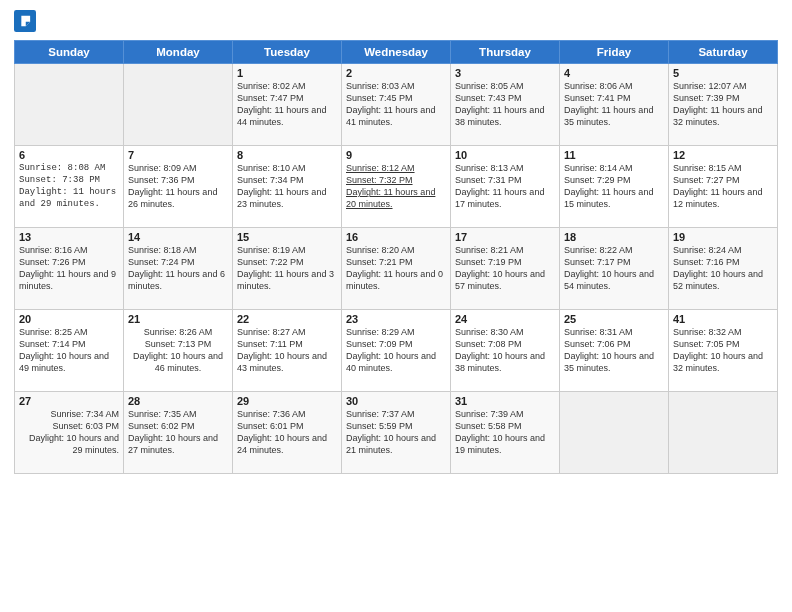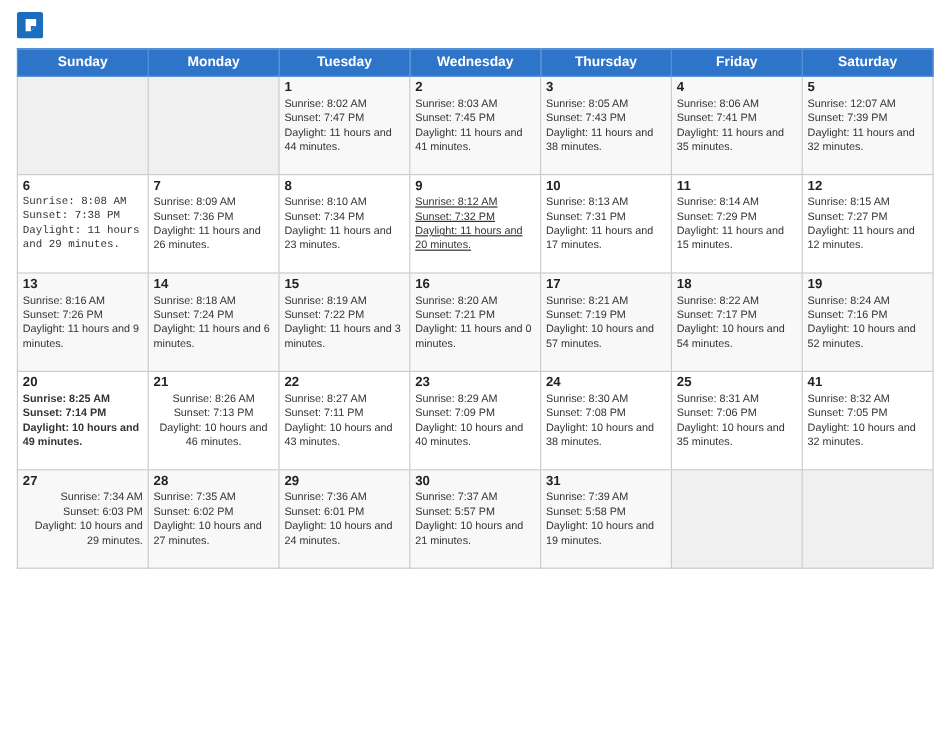--- a/index.html
+++ b/index.html
@@ -257,21 +257,21 @@
           <td>
             <span class="day-number">19</span>
             <div class="day-detail" style="white-space: pre-line;">Sunrise: 8:24 AM
 Sunset: 7:16 PM
 Daylight: 10 hours and 52 minutes.</div>
           </td>
         </tr>
         <tr>
           <td>
             <span class="day-number">20</span>
-            <div class="day-detail" style="white-space: pre-line; font-weight: bold;">Sunrise: 8:25 AM
+            <div class="day-detail" style="white-space: pre-line;">Sunrise: 8:25 AM
 Sunset: 7:14 PM
 Daylight: 10 hours and 49 minutes.</div>
           </td>
           <td>
             <span class="day-number">21</span>
             <div class="day-detail" style="white-space: pre-line; text-align: center;">Sunrise: 8:26 AM
 Sunset: 7:13 PM
 Daylight: 10 hours and 46 minutes.</div>
           </td>
           <td>
@@ -320,21 +320,21 @@
           </td>
           <td>
             <span class="day-number">29</span>
             <div class="day-detail" style="white-space: pre-line;">Sunrise: 7:36 AM
 Sunset: 6:01 PM
 Daylight: 10 hours and 24 minutes.</div>
           </td>
           <td>
             <span class="day-number">30</span>
             <div class="day-detail" style="white-space: pre-line;">Sunrise: 7:37 AM
-Sunset: 5:57 PM
+Sunset: 5:59 PM
 Daylight: 10 hours and 21 minutes.</div>
           </td>
           <td>
             <span class="day-number">31</span>
             <div class="day-detail" style="white-space: pre-line;">Sunrise: 7:39 AM
 Sunset: 5:58 PM
 Daylight: 10 hours and 19 minutes.</div>
           </td>
           <td class="empty-cell"></td>
           <td class="empty-cell"></td>

